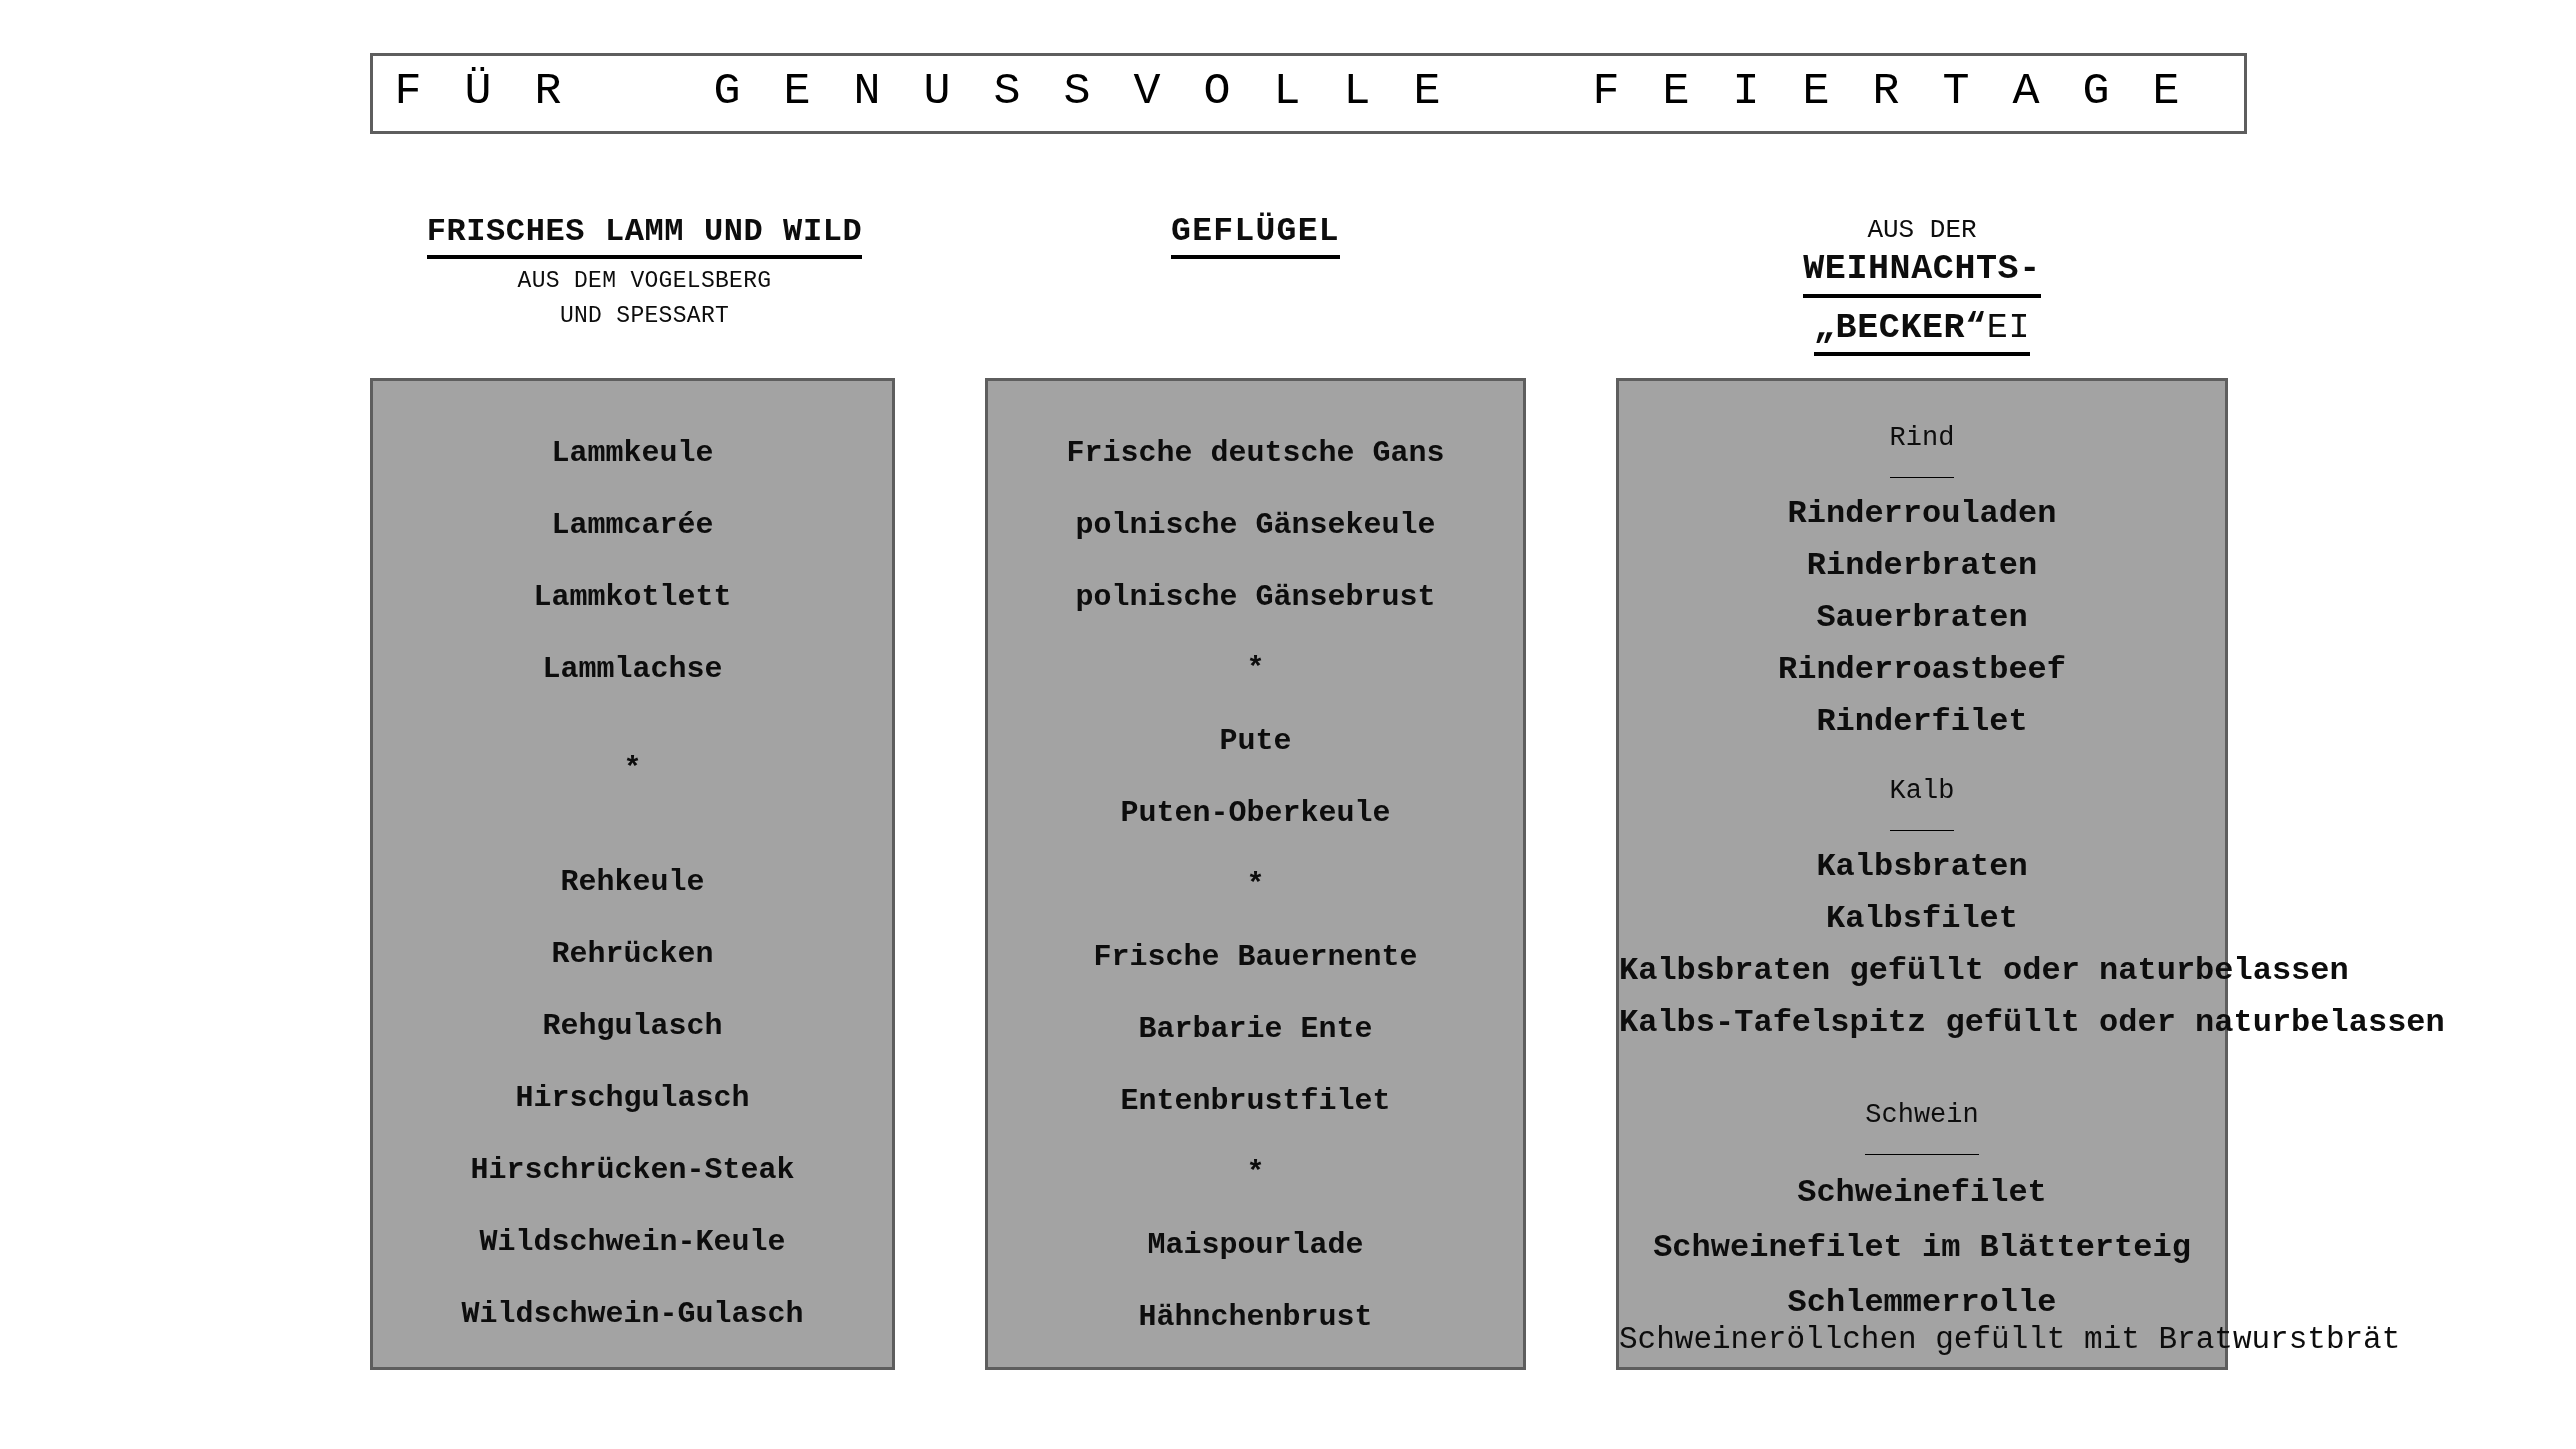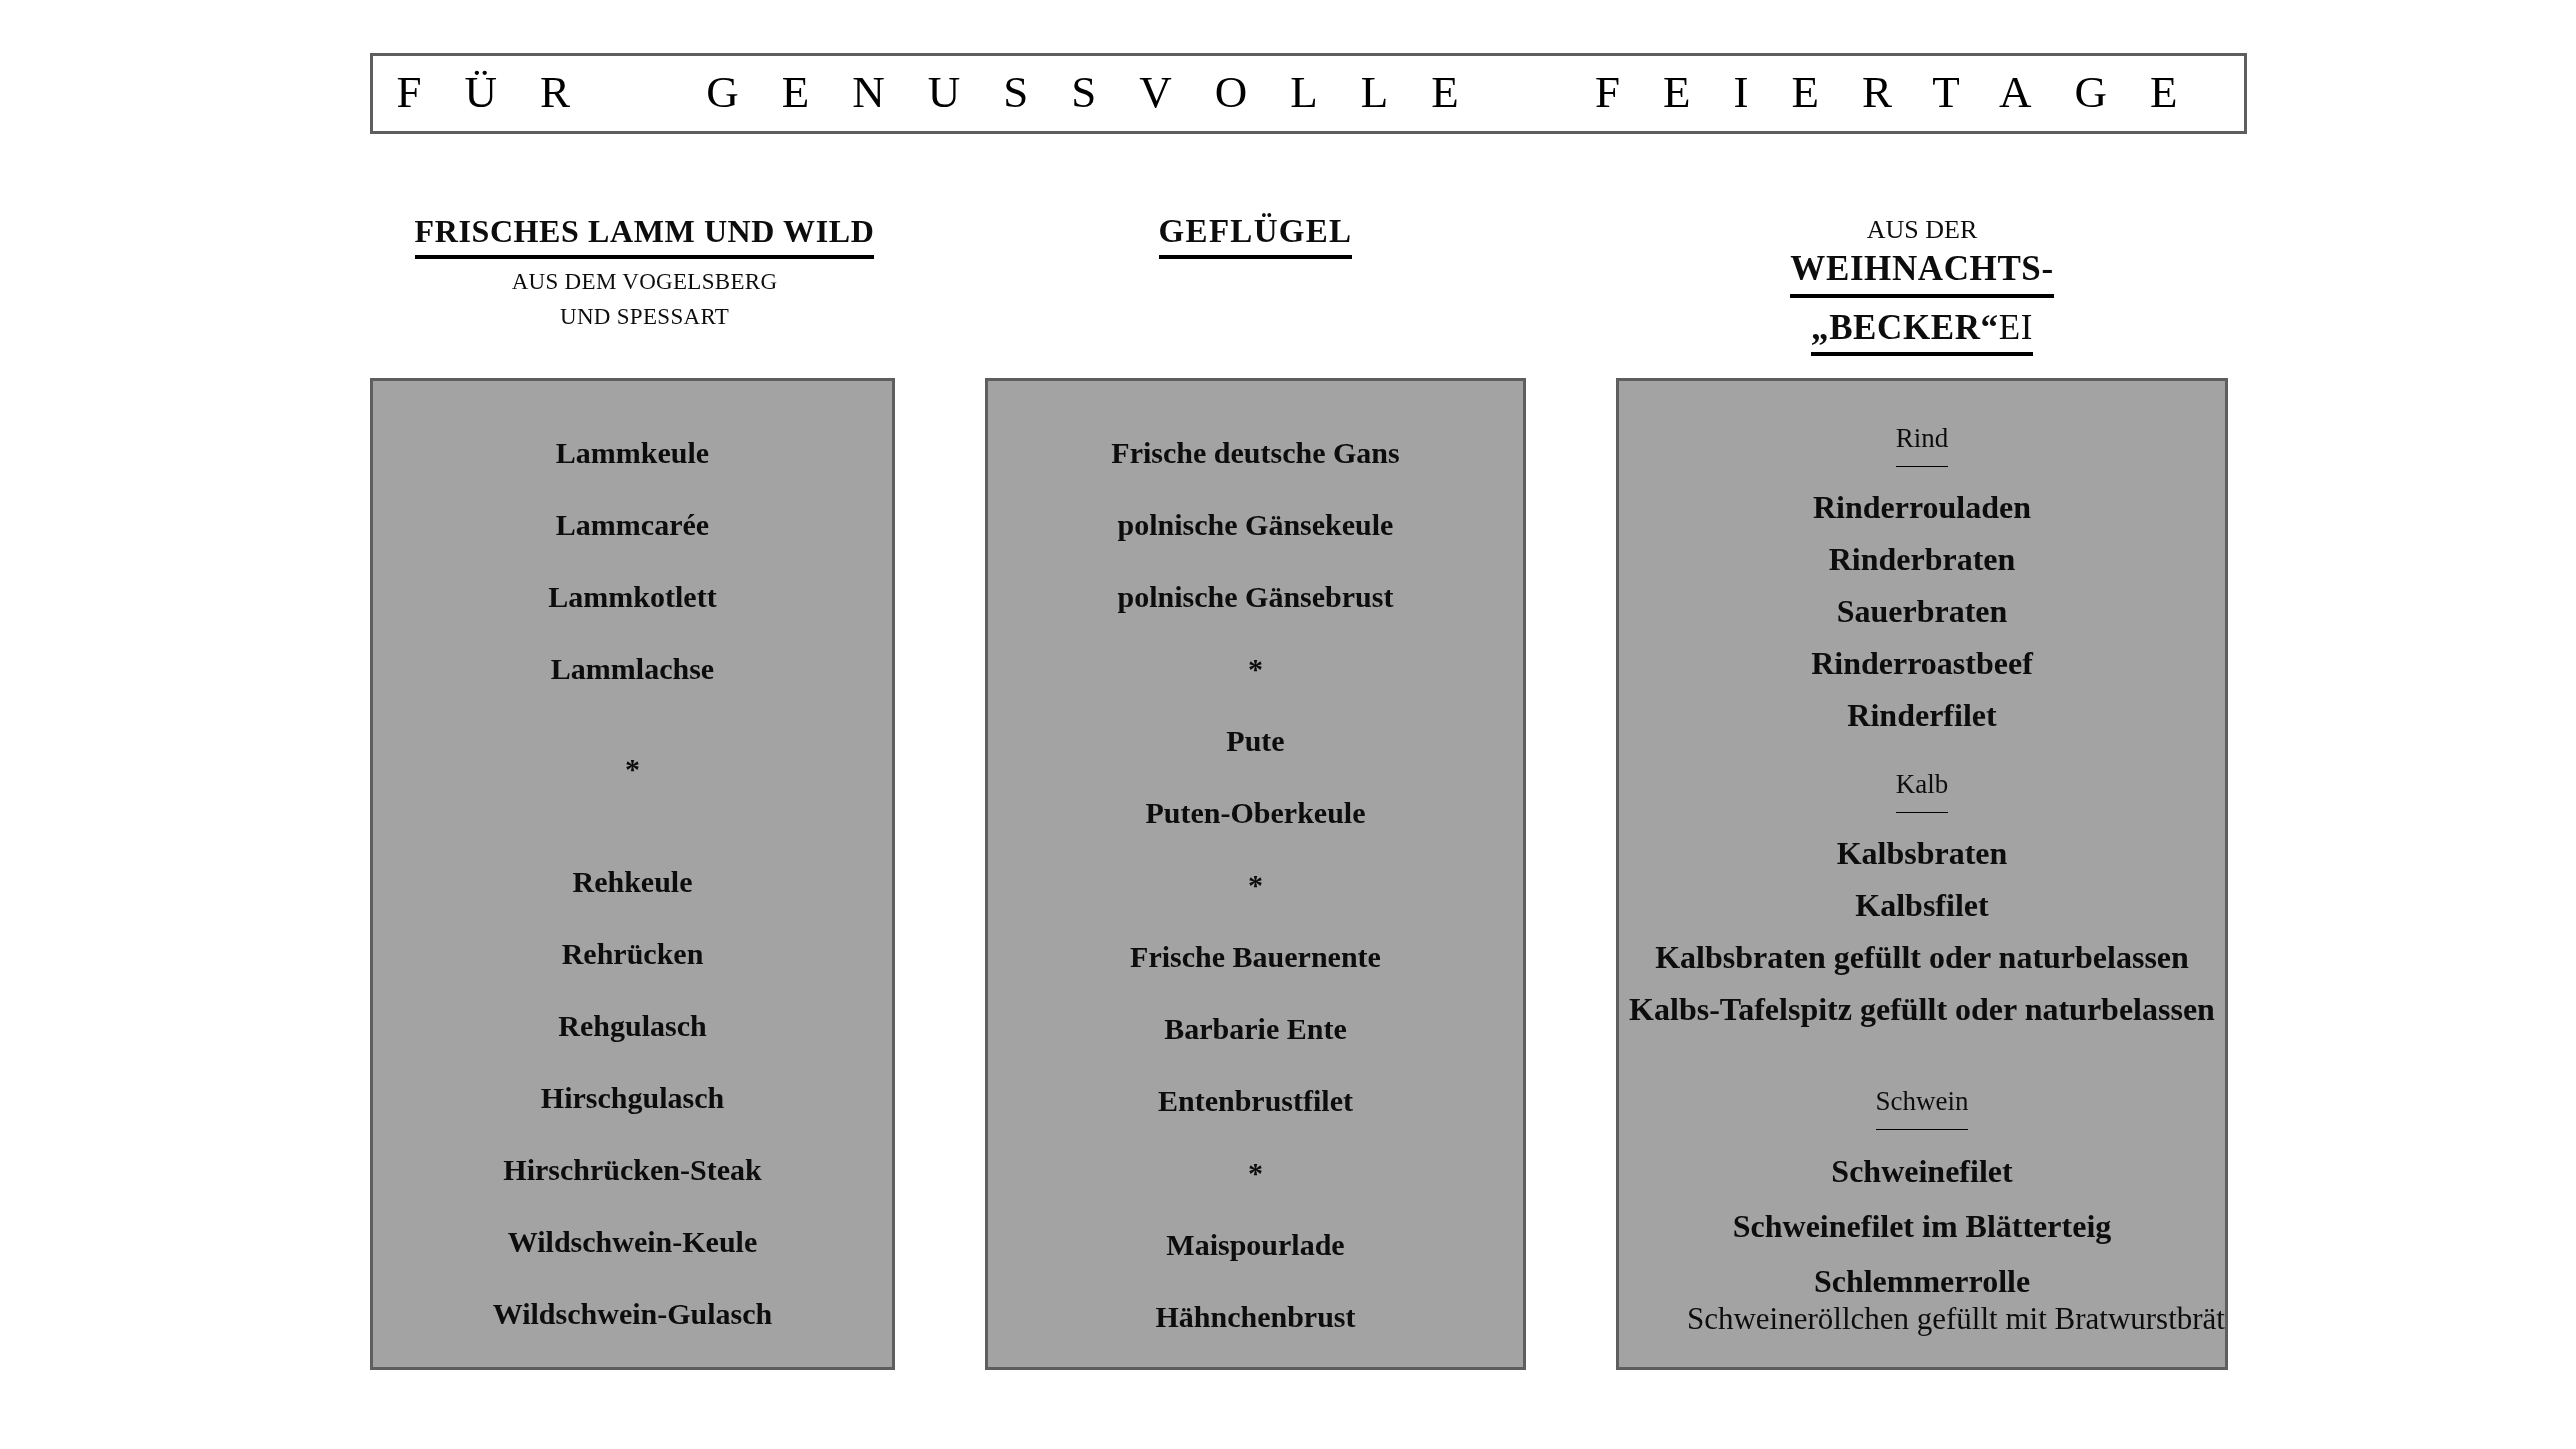--- a/index.html
+++ b/index.html
@@ -5,21 +5,21 @@
   html, body {
     margin: 0;
     padding: 0;
     background: #ffffff;
   }
   .page {
     position: relative;
     width: 2576px;
     height: 1423px;
     background: #ffffff;
-    font-family: Liberation Serif, serif;
+    font-family: Liberation Mono, monospace;
     color: #0d0d0d;
     overflow: hidden;
   }
 
   
   .banner {
     position: absolute;
     left: 370px; top: 53px;
     width: 1877px; height: 81px;
     border: 3.2px solid #5e5e5e;
@@ -99,21 +99,21 @@
   .sec-head {
     text-align: center;
     line-height: 54px;
     margin-bottom: 10.3px;
   }
   .sec-head-text {
     display: inline-block;
     font-size: 27px;
     font-weight: 400;
     border-bottom: 1.9px solid #000;
-    padding-bottom: 1px;
+    padding-bottom: 12px;
   }
   .section-kalb    { margin-top: 15.5px; }
   .section-schwein { margin-top: 39px; }
   .srow {
     font-size: 32px;
     font-weight: 700;
     line-height: 52px;
     text-align: center;
     white-space: nowrap;
   }

